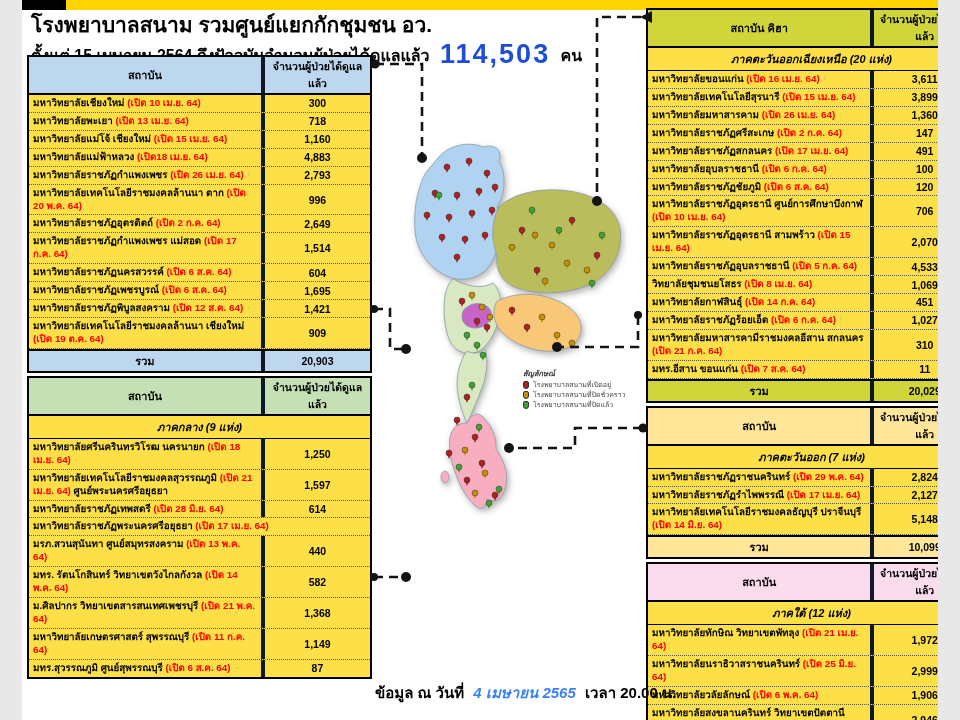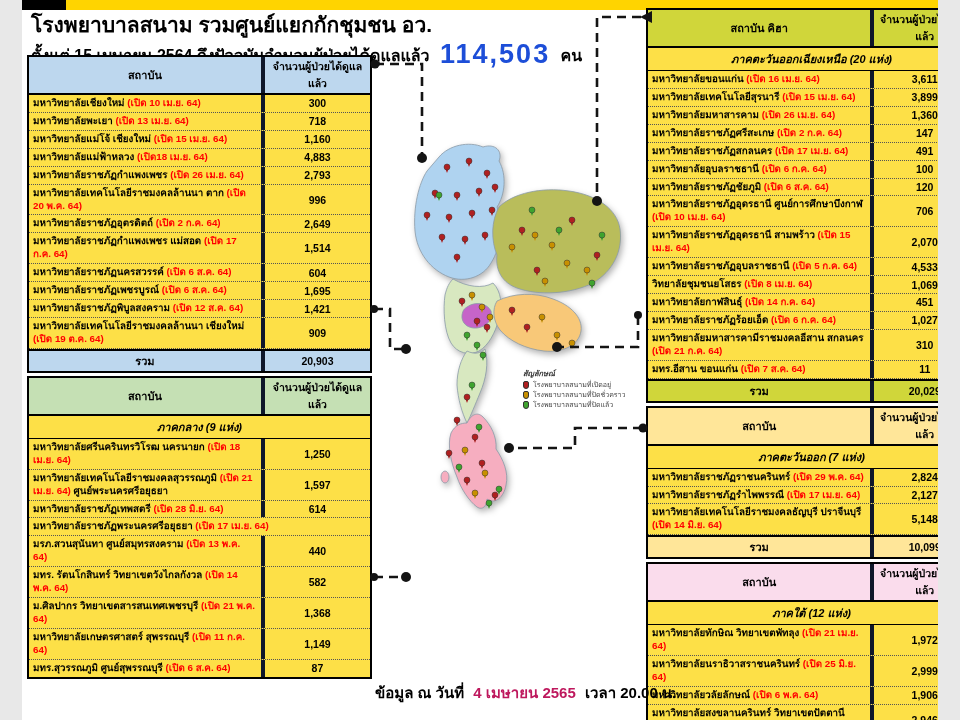--- a/index.html
+++ b/index.html
@@ -48,21 +48,21 @@
   .legend { position:absolute; left:102px; top:272px; width:140px;margin-left:34px; }
   .legend-title { font-size:7.5px; font-weight:bold; font-style:italic; color:#333; margin-bottom:2px; }
   .legend-item { display:flex; align-items:center; margin-bottom:2px; }
   .lpin { width:6px; height:8px; border-radius:2px 2px 3px 3px; margin-right:4px;
           border:0.5px solid #333; flex:0 0 auto; }
   .llabel { font-size:7px; color:#444; line-height:1.1; }
 
   .connectors { position:absolute; left:0; top:0; width:960px; height:720px; pointer-events:none; }
 
   .footer { position:absolute; left:353px; top:681px; font-size:15px; font-weight:bold; color:#000; white-space:nowrap; }
-  .footer .red { color:#be185d; margin:0 5px; }
+  .footer .red { color:#3b82f6; margin:0 5px;font-style:italic; }
 </style>
 </head>
 <body>
 
 <div class="page">
 
   <div class="topbar">
     <div class="topbar-black"></div>
   </div>
 

